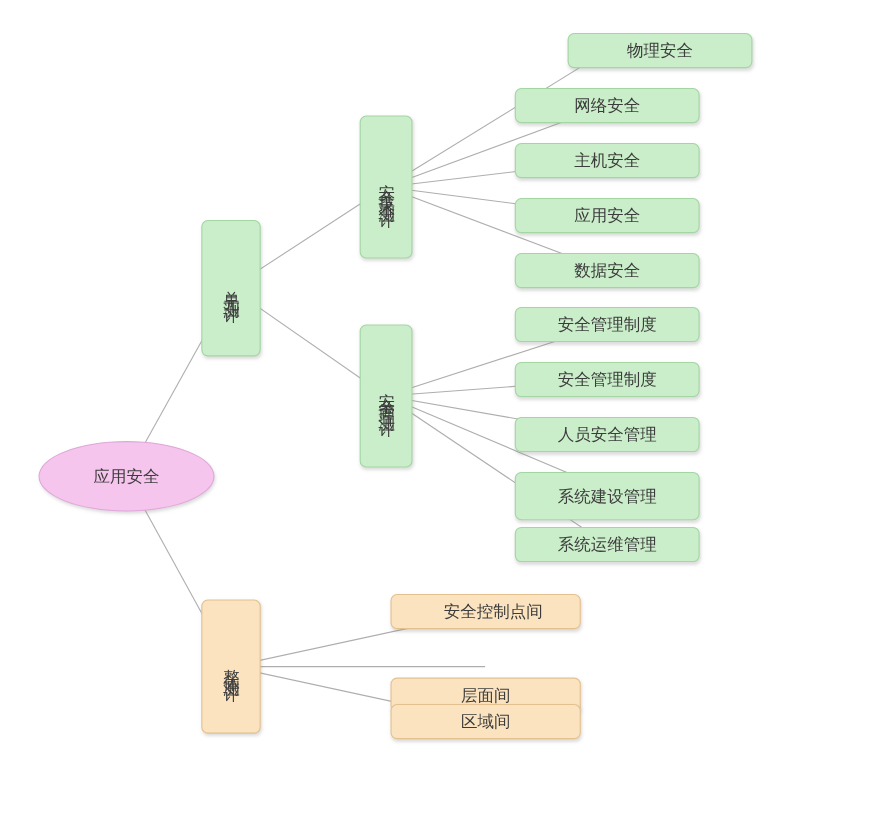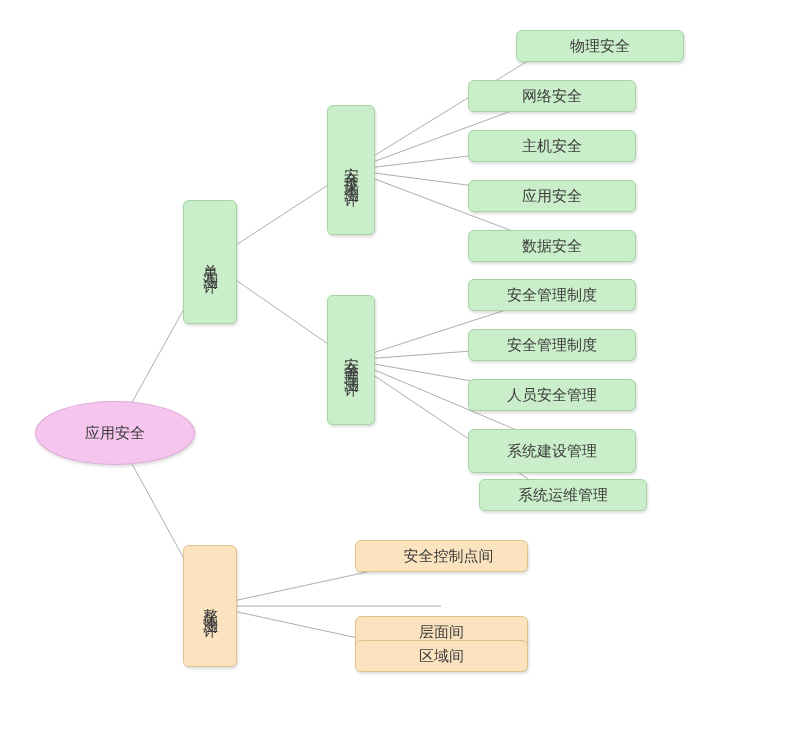--- a/index.html
+++ b/index.html
@@ -118,21 +118,21 @@
   </div>
   <div class="node box green" style="left:468px; top:329px; width:168px; height:32px;">
     <span>安全管理制度</span>
   </div>
   <div class="node box green" style="left:468px; top:379px; width:168px; height:32px;">
     <span>人员安全管理</span>
   </div>
   <div class="node box green" style="left:468px; top:429px; width:168px; height:44px;">
     <span>系统建设管理</span>
   </div>
-  <div class="node box green" style="left:479px; top:479px; width:168px; height:32px;justify-content:center;">
+  <div class="node box green" style="left:468px; top:479px; width:168px; height:32px;justify-content:center;">
     <span>系统运维管理</span>
   </div>
 
   <div class="node box orange" style="left:355px; top:540px; width:173px; height:32px;padding-left:14px;">
     <span>安全控制点间</span>
   </div>
   <div class="node box orange" style="left:355px; top:590px; width:173px; height:32px;margin-top:26px;">
     <span>层面间</span>
   </div>
   <div class="node box orange" style="left:355px; top:640px; width:173px; height:32px;">

